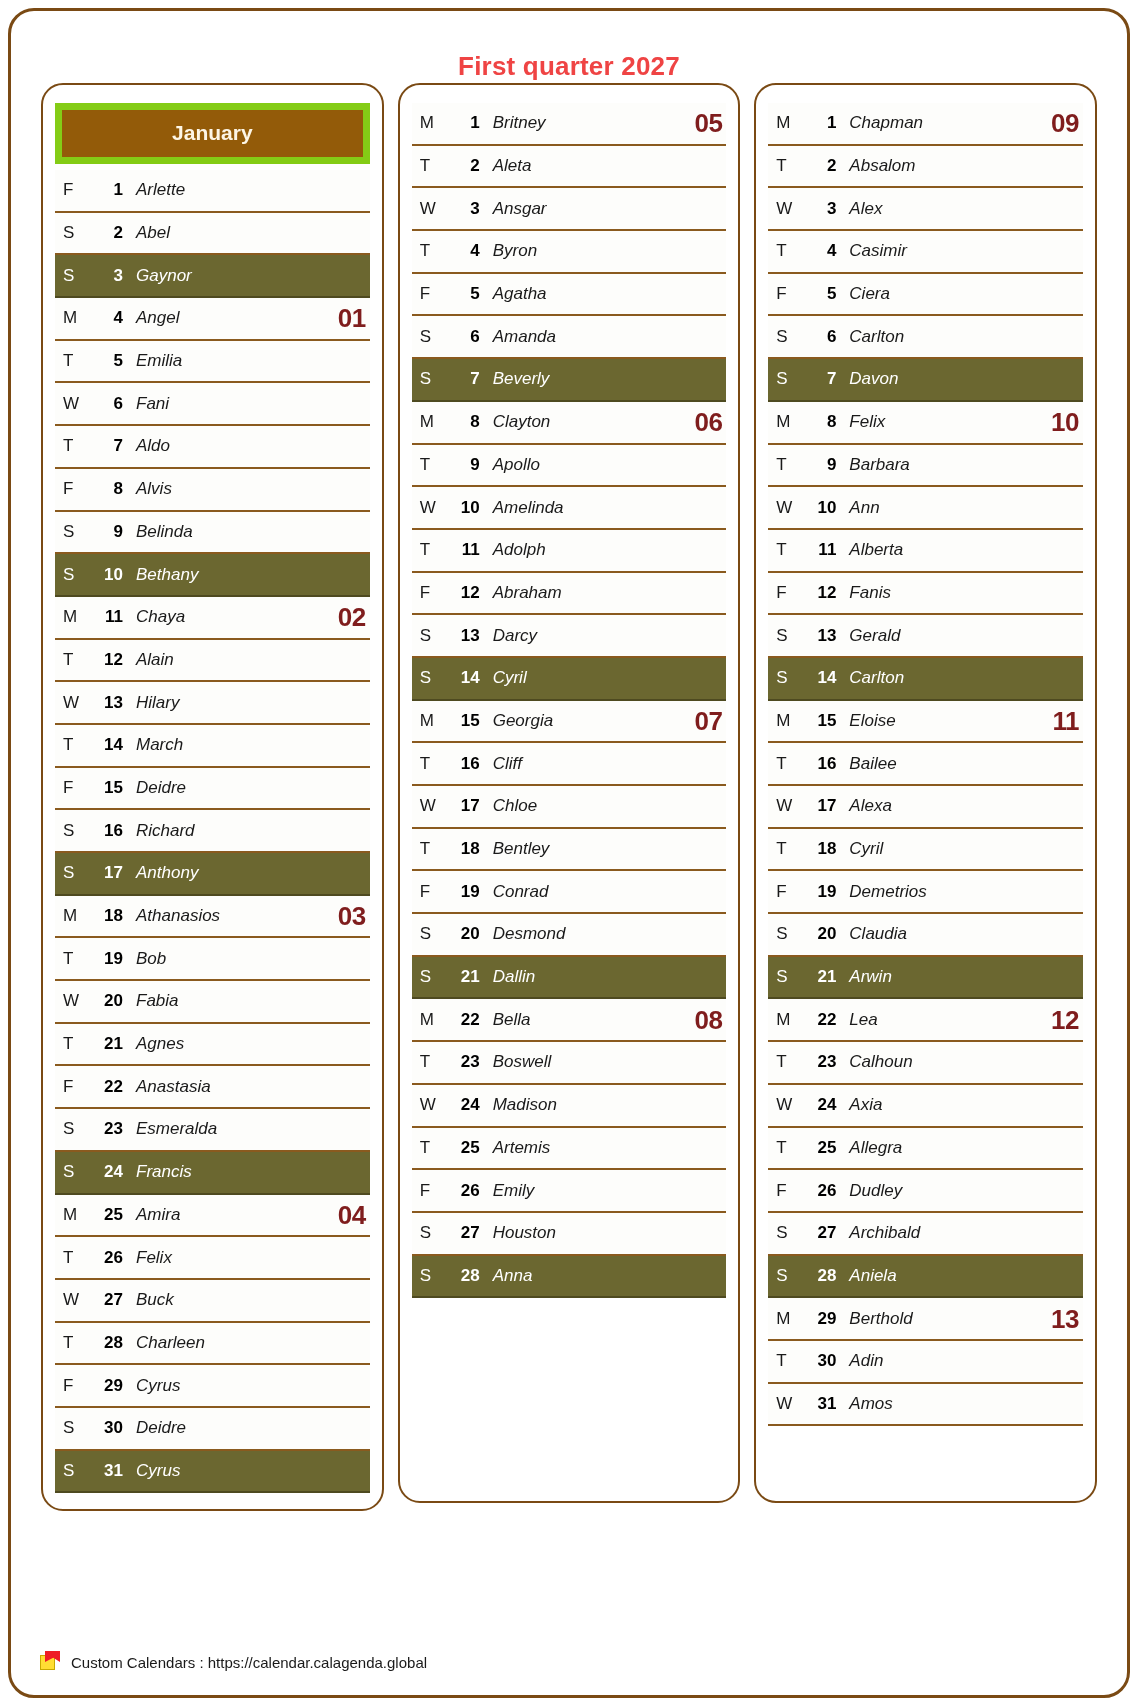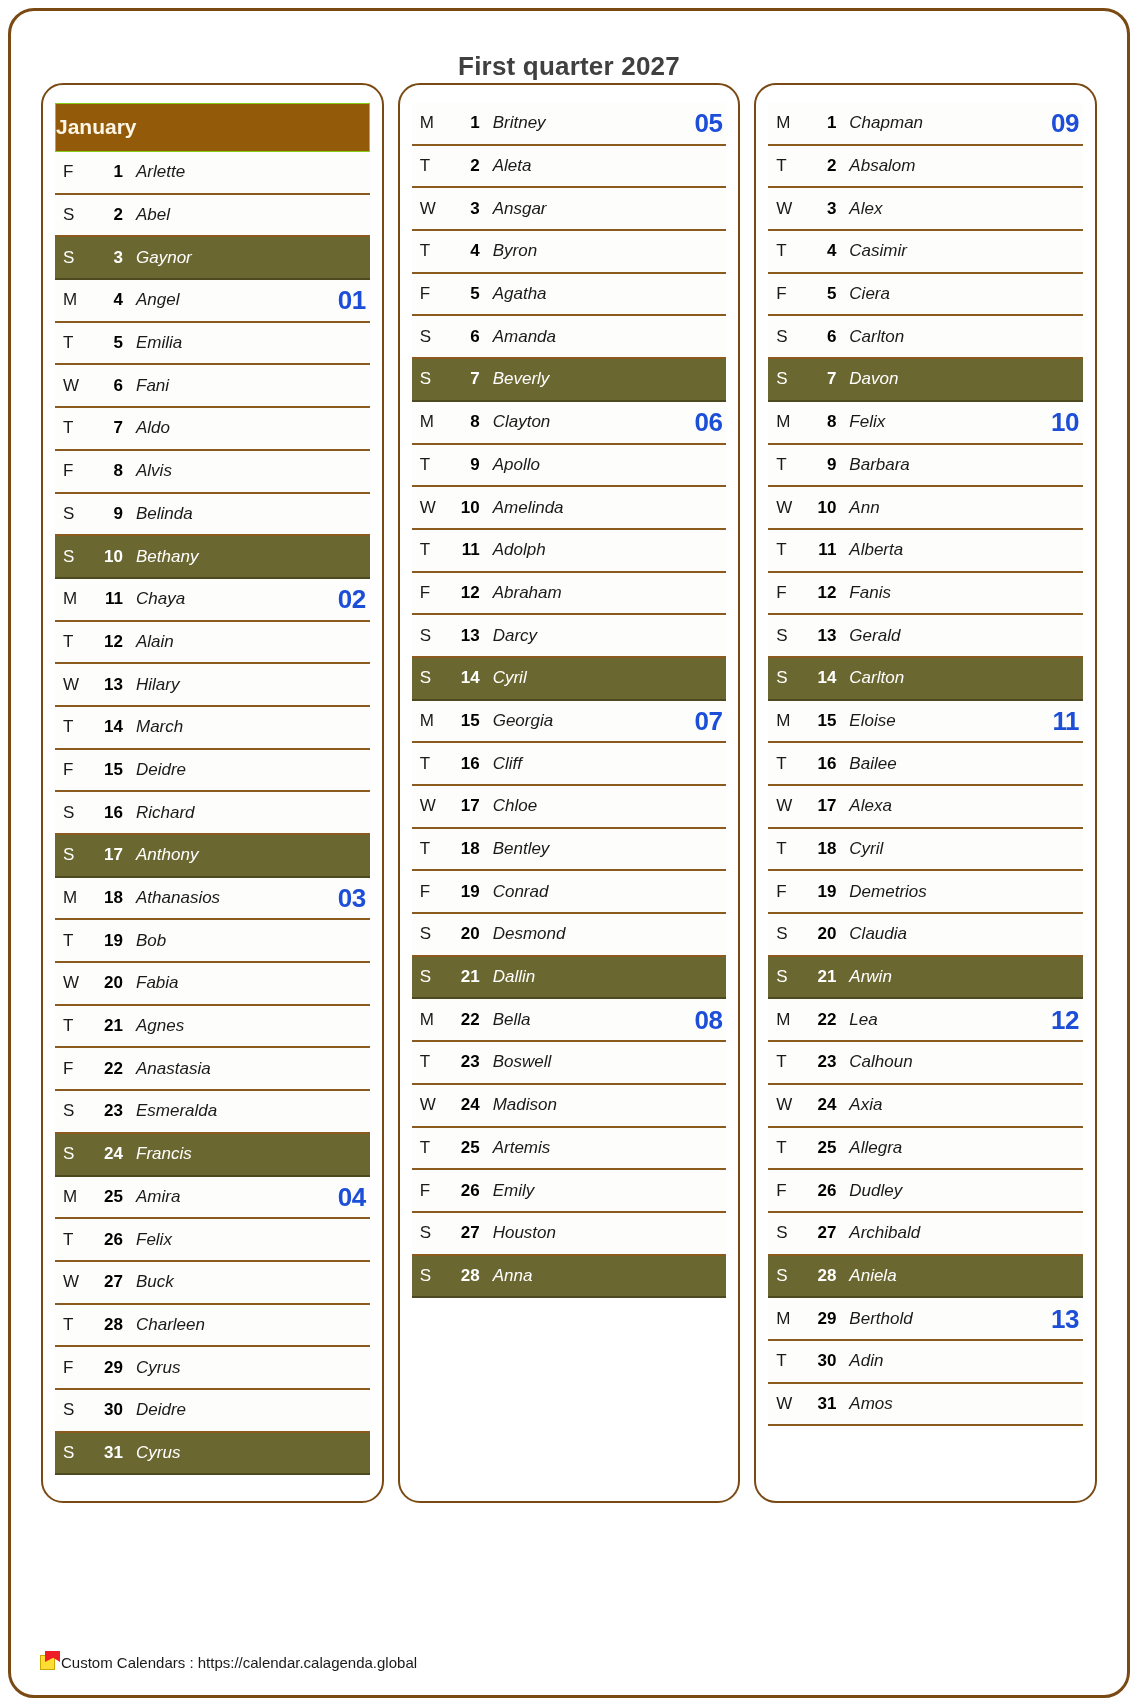--- a/index.html
+++ b/index.html
@@ -23,21 +23,21 @@
     background: #ffffff;
   }
 
   .quarter-title {
     position: absolute;
     left: 0; right: 0;
     top: 40px;
     text-align: center;
     font-size: 26px;
     font-weight: bold;
-    color: #404040;
+    color: #ef4444;
     letter-spacing: 0.2px;
   }
 
   .months-row {
     position: absolute;
     left: 30px;
     right: 30px;
     top: 72px;
     display: flex;
     gap: 14px;
@@ -51,24 +51,24 @@
     background: #ffffff;
     padding: 18px 12px 16px 12px;
     min-height: 1420px;
   }
 
   .month-header {
     background: #935b09;
     color: #fdf6e6;
     font-weight: bold;
     font-size: 21px;
-    text-align: left;
+    text-align: center;
     padding: 11px 0 12px 0;
-    border: 1px solid #84cc16;
-    margin-bottom: 0;
+    border: 7px solid #84cc16;
+    margin-bottom: 6px;
   }
 
   .day-row {
     position: relative;
     height: 42.7px;
     display: flex;
     align-items: center;
     border-bottom: 2px solid #8a5a1e;
     background: #fdfdfb;
   }
@@ -107,31 +107,32 @@
     white-space: nowrap;
     overflow: hidden;
   }
   .wknum {
     position: absolute;
     right: 4px;
     top: 50%;
     transform: translateY(-50%);
     font-size: 26px;
     font-weight: bold;
-    color: #1d4ed8;
+    color: #7f1d1d;
     letter-spacing: -0.5px;
     pointer-events: none;
   }
 
   .footer {
     position: absolute;
     left: 28px;
     bottom: 22px;
     display: flex;
     align-items: center;
+    gap: 10px;
   }
   .footer-logo {
     width: 22px; height: 22px;
     position: relative;
     flex: 0 0 22px;
   }
   .footer-logo .sq-y {
     position: absolute; left: 1px; top: 4px;
     width: 15px; height: 15px;
     background: #ffdd33;

